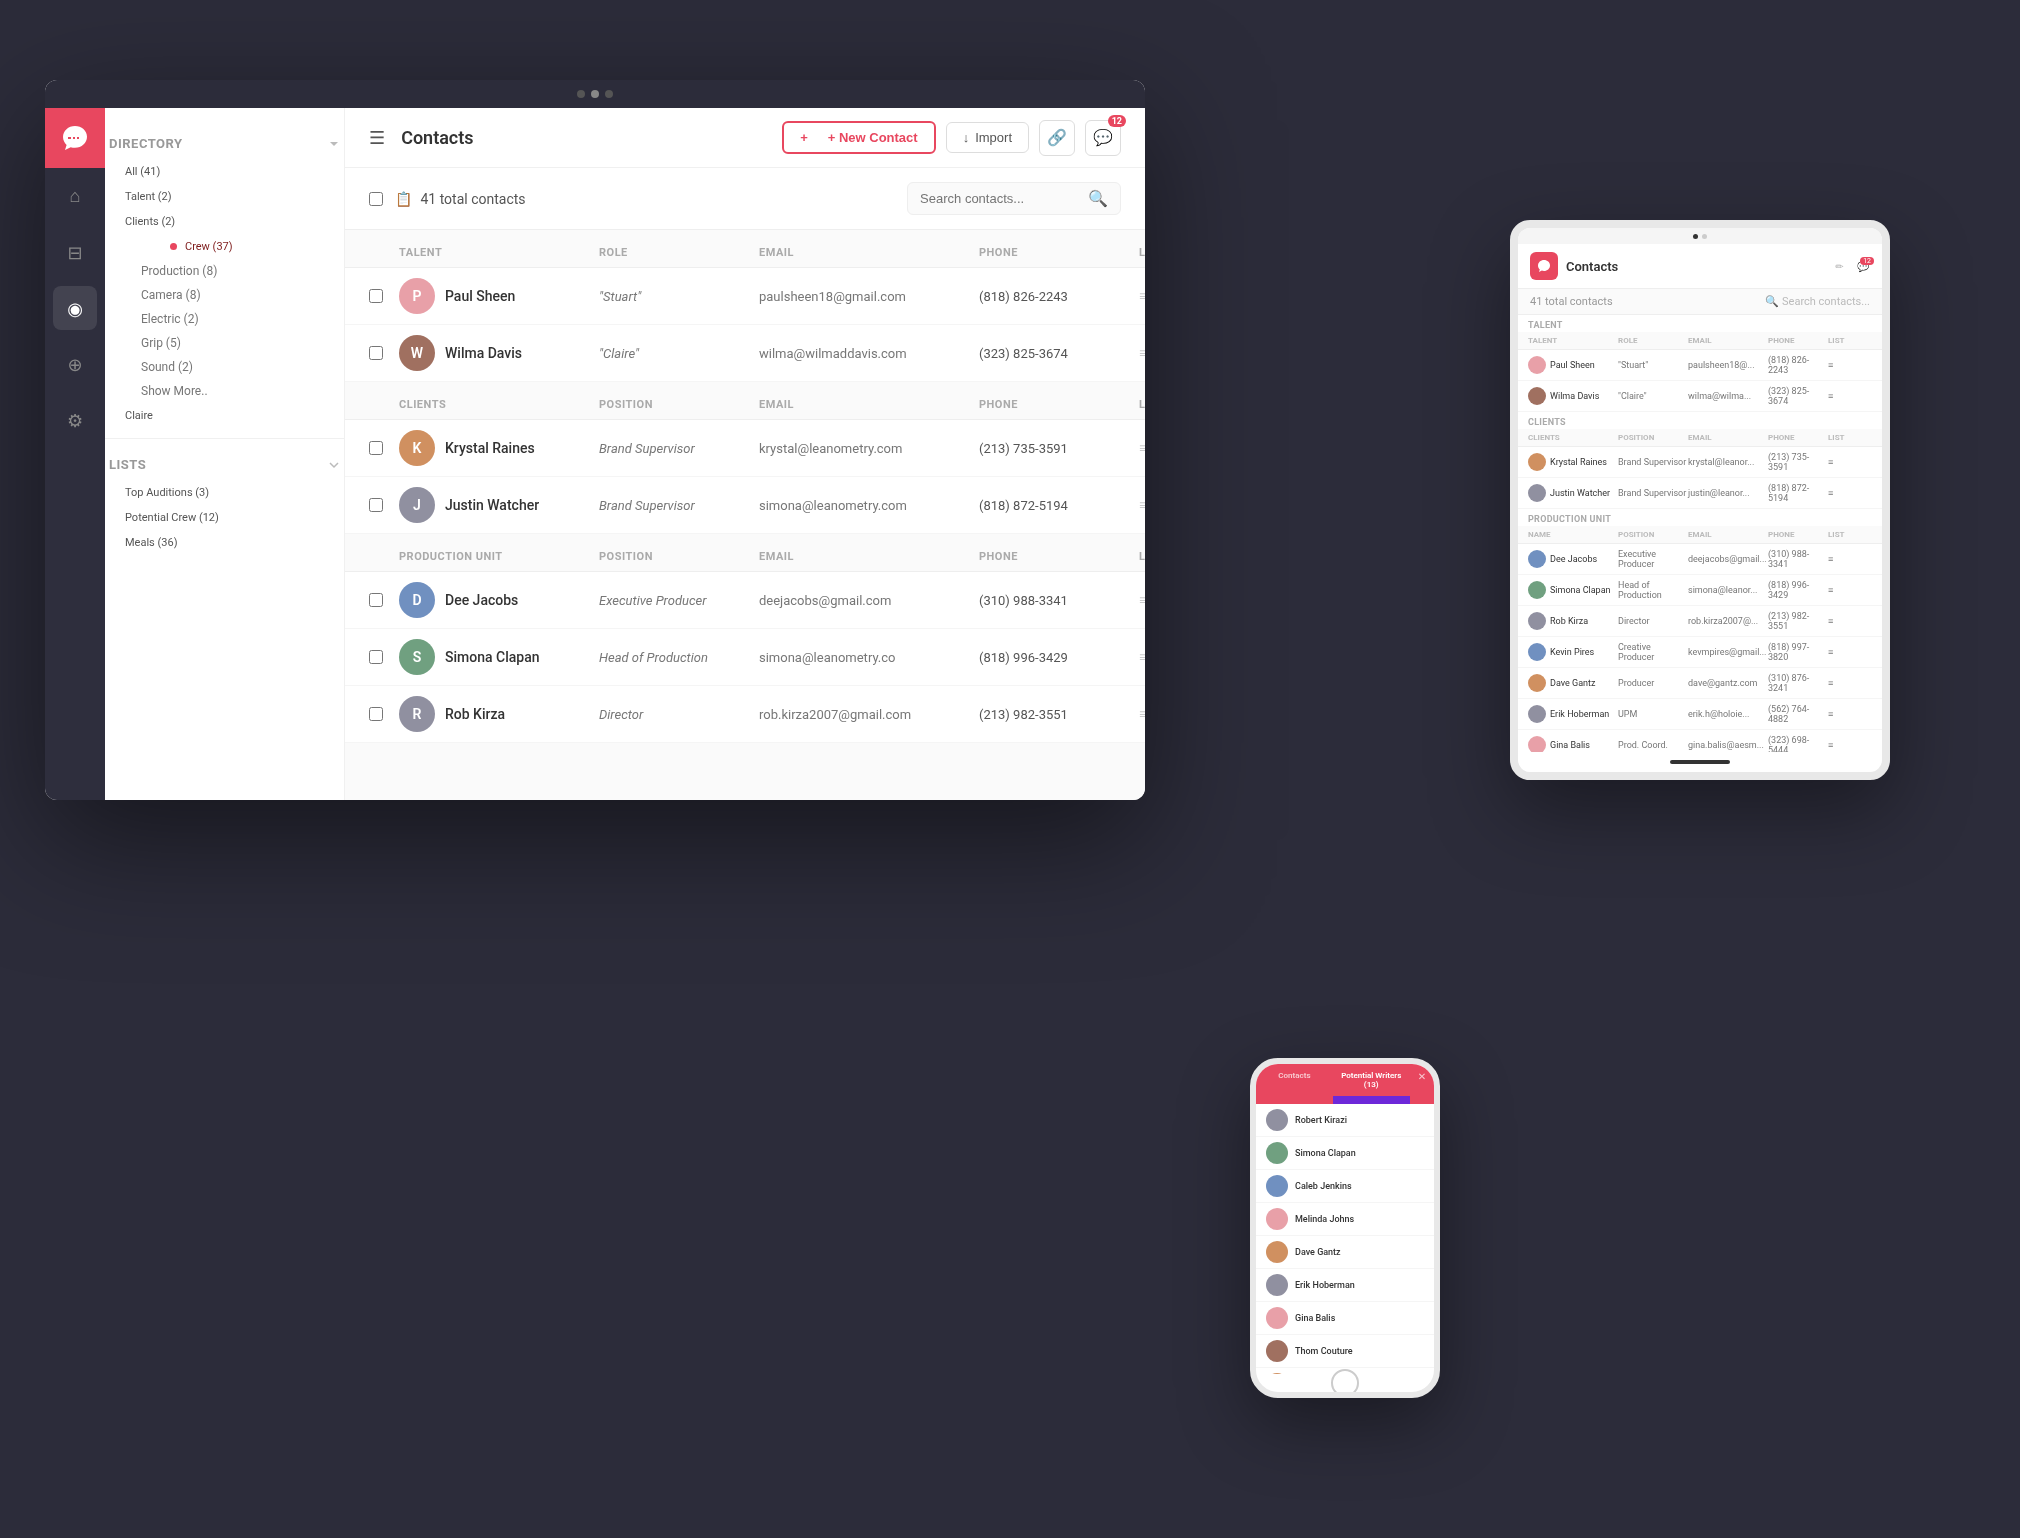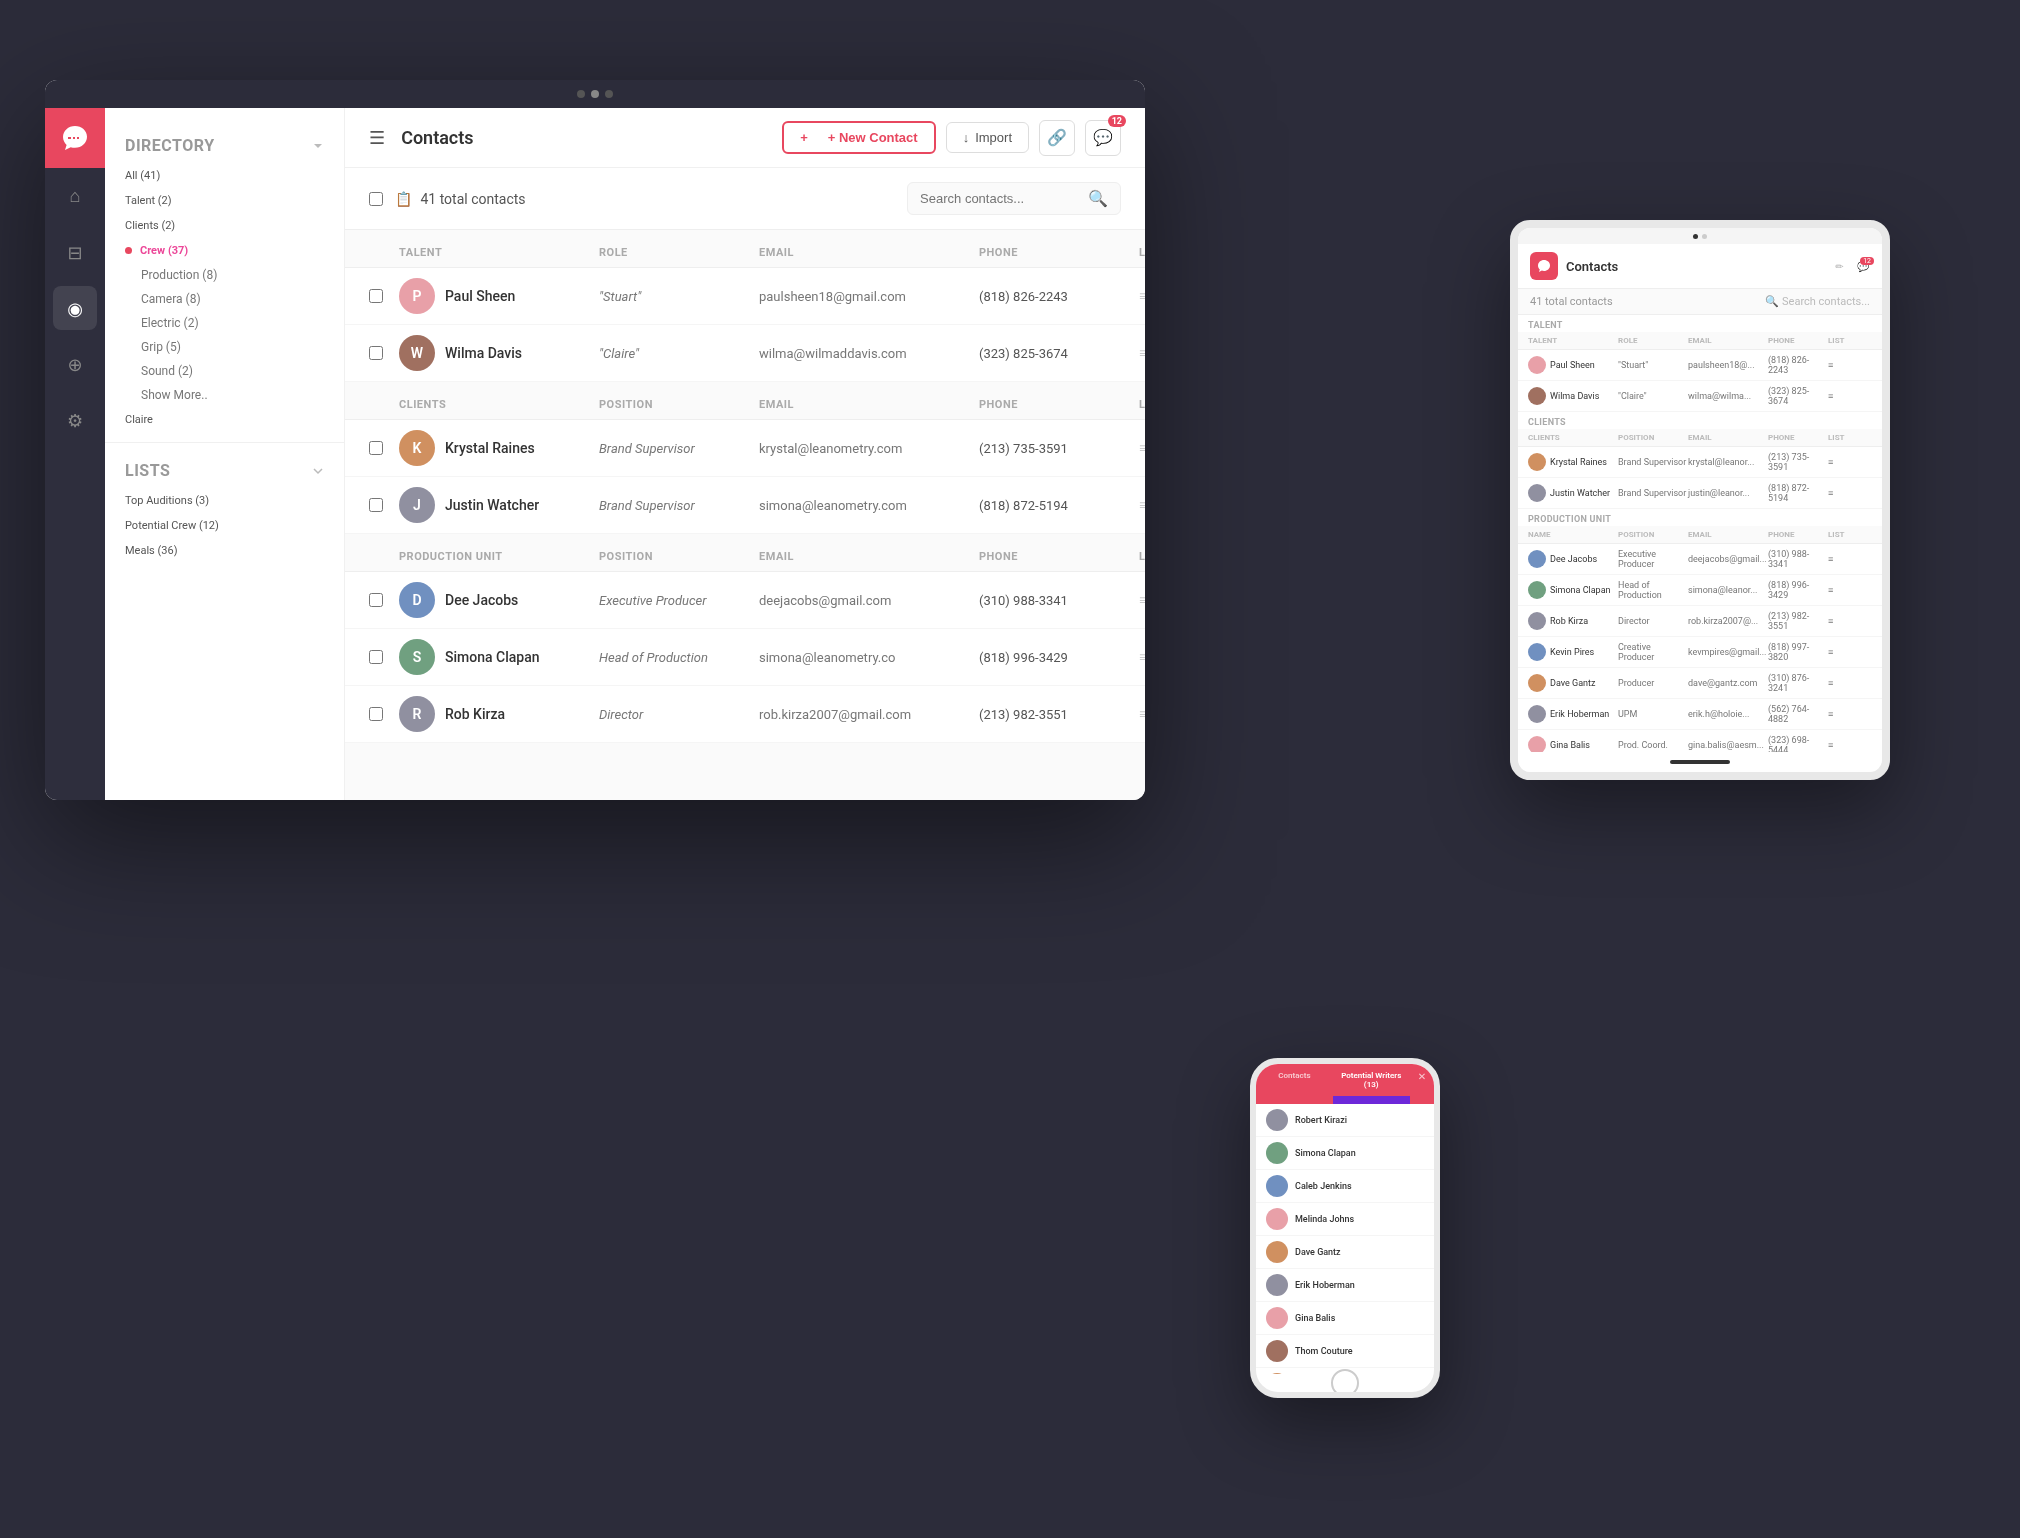--- a/index.html
+++ b/index.html
@@ -88,38 +88,38 @@
       background: #fff;
       border-right: 1px solid #f0f0f0;
       padding: 20px 0;
       overflow-y: auto;
       flex-shrink: 0;
     }
     .sidebar-section-header {
       display: flex;
       align-items: center;
       justify-content: space-between;
-      padding: 8px 20px;
-      font-size: 16px;
+      padding: 8px 4px;
+      font-size: 13px;
       font-weight: 700;
       color: #999;
       letter-spacing: 0.5px;
       text-transform: uppercase;
       cursor: pointer;
     }
     .sidebar-section-header svg { width: 12px; height: 12px; fill: #bbb; }
     .sidebar-item {
       padding: 6px 20px;
       font-size: 11px;
       color: #555;
       cursor: pointer;
       display: flex;
       align-items: center;
     }
-    .sidebar-item.active { color: #ec4899; font-weight: 700; }
+    .sidebar-item.active { color: #7f1d1d; font-weight: 400; margin-left: 45px; }
     .sidebar-item .dot {
       width: 7px; height: 7px; border-radius: 50%;
       background: #e8475f; margin-right: 8px; flex-shrink: 0;
     }
     .sidebar-sub-item {
       padding: 5px 20px 5px 36px;
       font-size: 12px;
       color: #777;
       cursor: pointer;
     }

